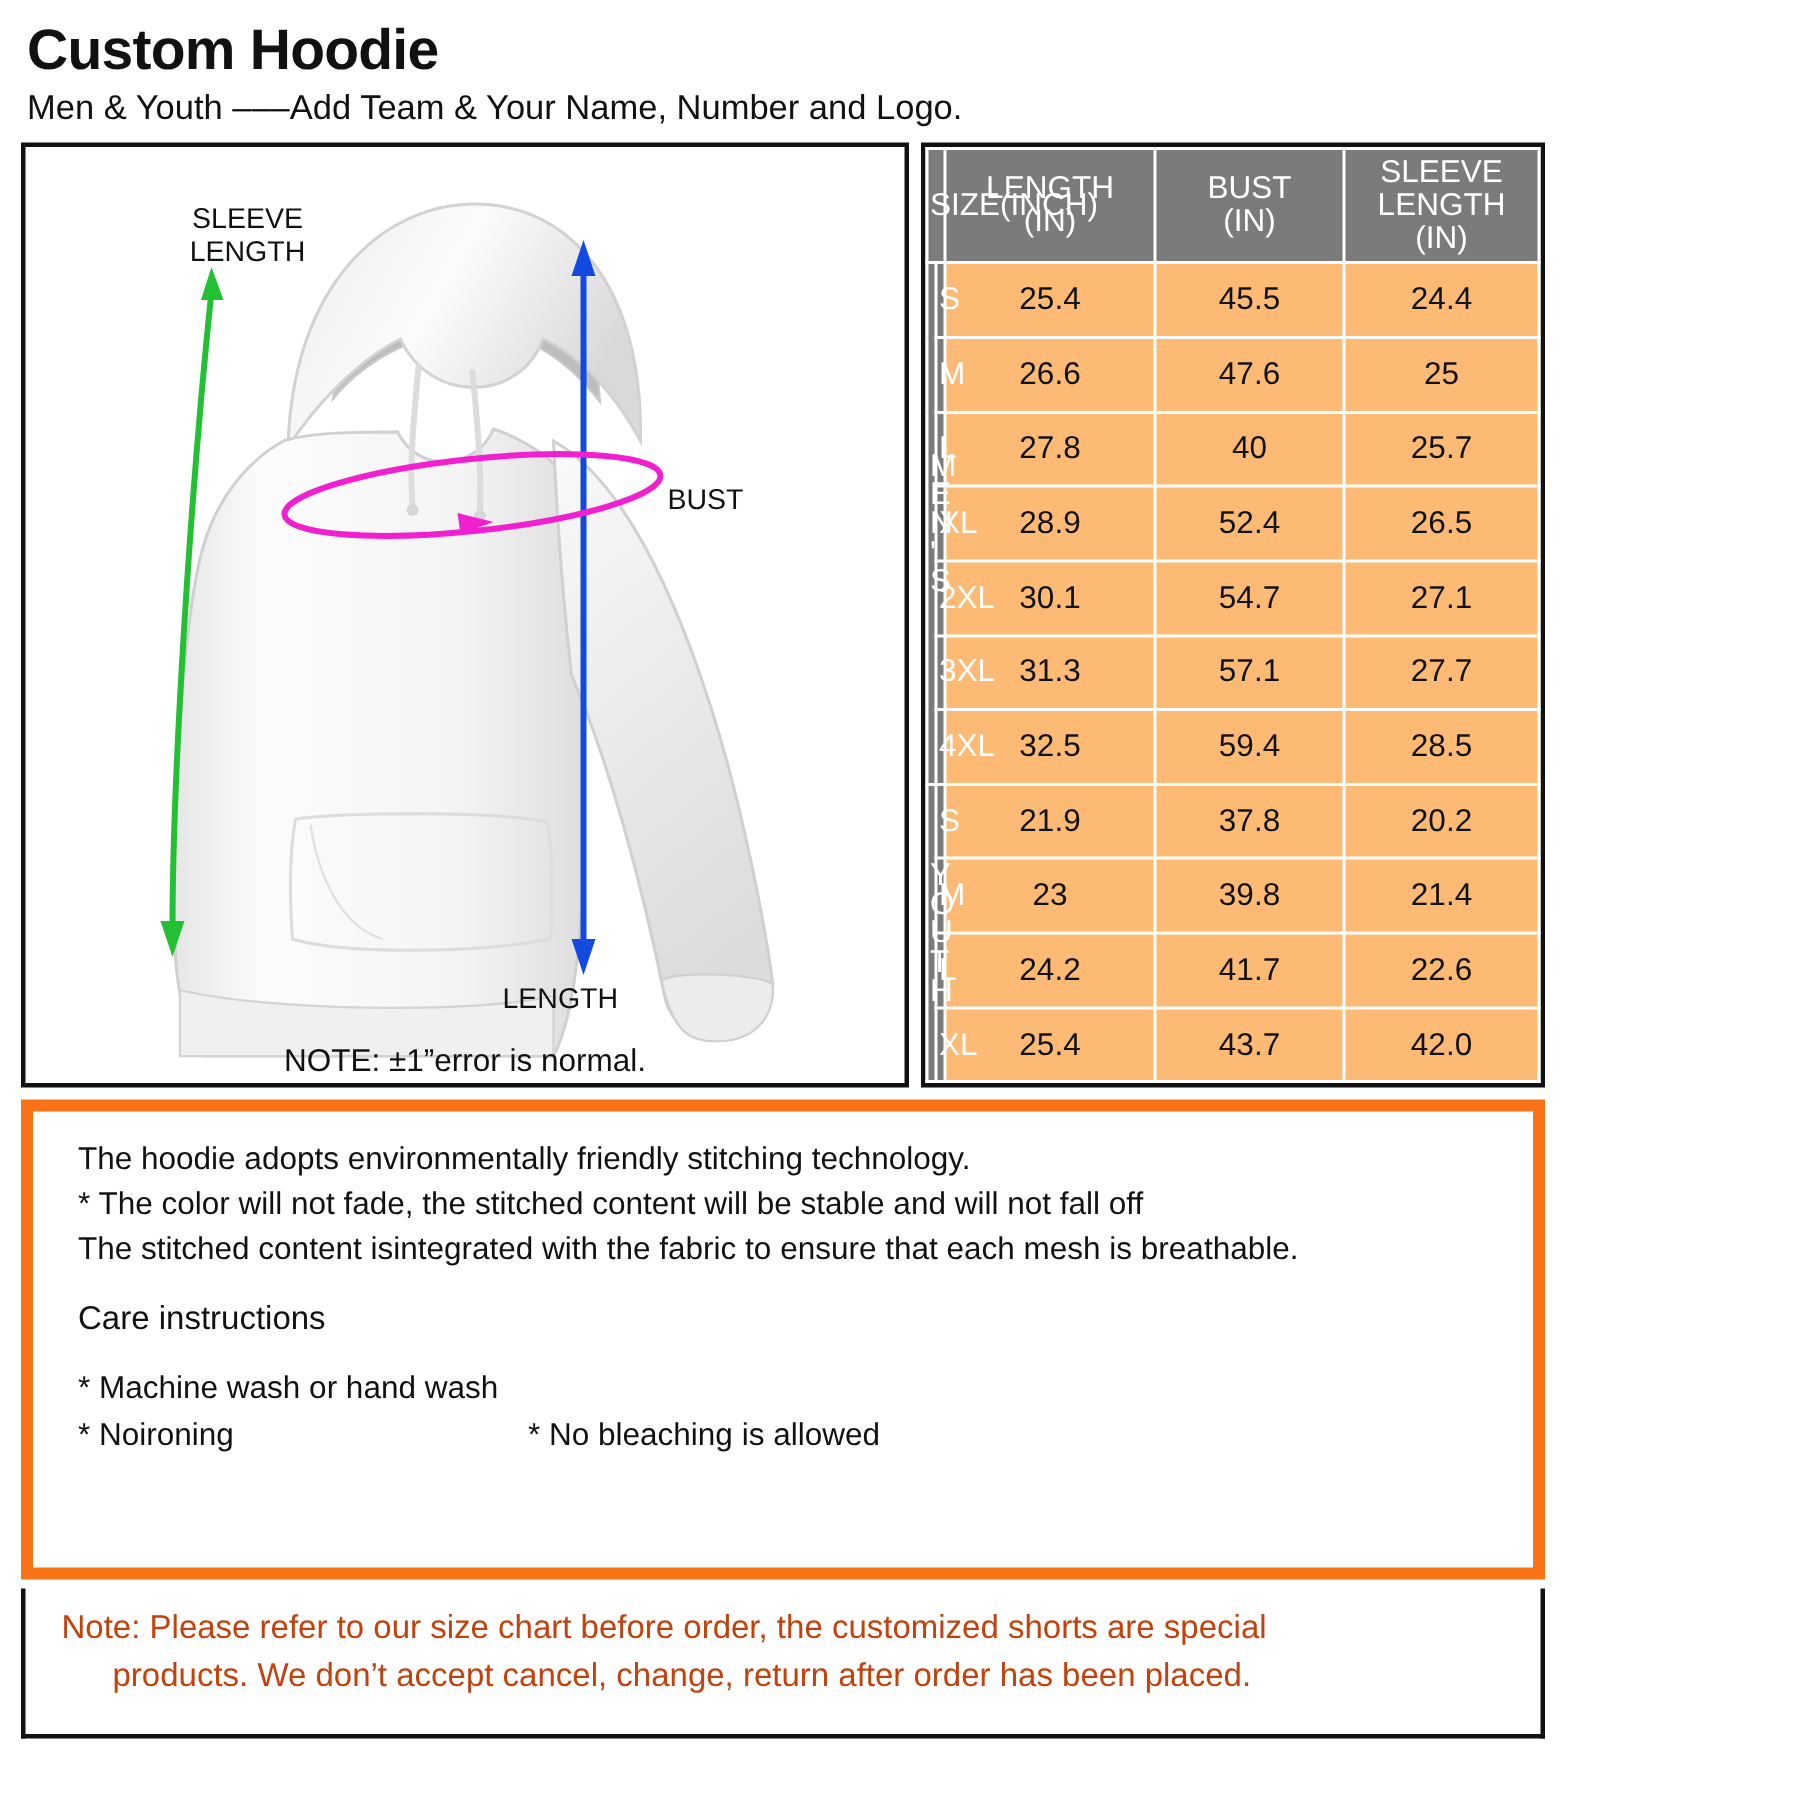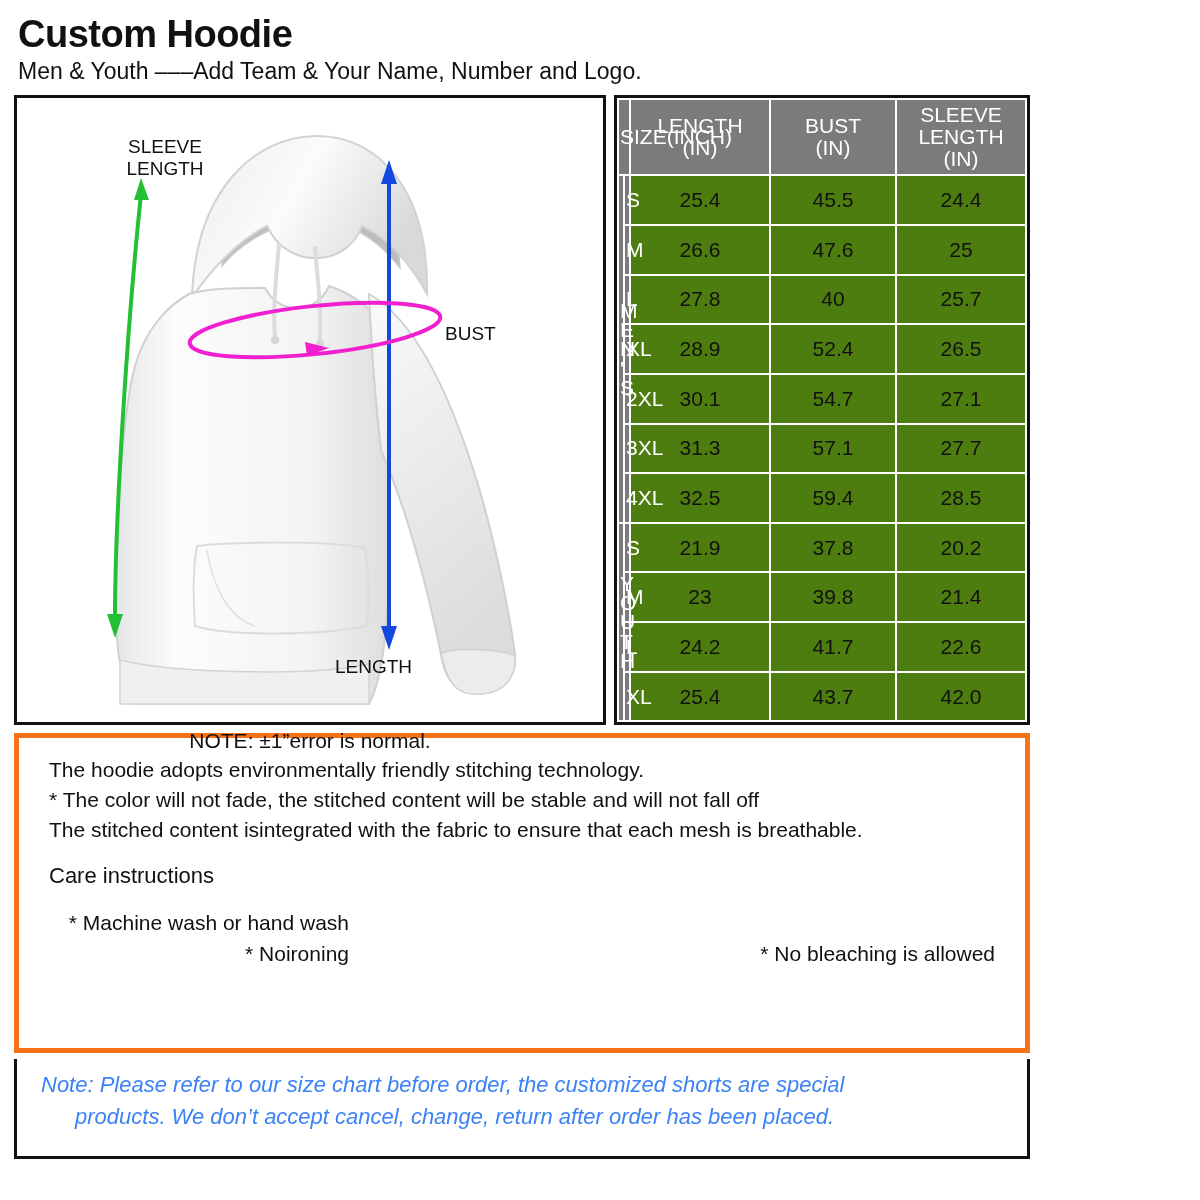--- a/index.html
+++ b/index.html
@@ -60,21 +60,21 @@
   .fig-label {
     position: absolute;
     font-size: 19px;
     line-height: 1.15;
     text-align: center;
     color: #111;
   }
   .lbl-sleeve { left: 88px; top: 38px; width: 120px; }
   .lbl-bust   { left: 428px; top: 225px; }
   .lbl-length { left: 318px; top: 558px; }
-  .lbl-note   { left: 0; top: 631px; width: 100%; font-size: 21px; }
+  .lbl-note   { left: 0; top: 598px; width: 100%; font-size: 21px; }
   
   table.size-table {
     border-collapse: collapse;
     width: 100%;
     height: 100%;
     table-layout: fixed;
   }
   table.size-table th, table.size-table td {
     border: 2px solid #fff;
     text-align: center;
@@ -102,70 +102,68 @@
     display: block;
     line-height: 0.92;
   }
   .sz {
     background: #7b7b7b;
     color: #ffffff;
     font-size: 21px;
     border-left: 2px solid #fff;
   }
   .val {
-    background: #4d7c0f;
+    background: #fdba74;
     color: #111;
     font-size: 21px;
     border: 2px solid #7b7b7b;
   }
   .col-len  { width: 136px; }
   .col-bust { width: 122px; }
   .col-slv  { width: 126px; }
   
   .info-box {
     margin-top: 8px;
-    border: 5px solid #f97316;
+    border: 8px solid #f97316;
     box-sizing: border-box;
     height: 320px;
     padding: 18px 30px 0 30px;
   }
   .info-line {
     font-size: 21px;
     line-height: 1.45;
     color: #111;
   }
   .info-line.tight { line-height: 1.38; }
   .care-title {
     font-size: 22px;
     margin-top: 18px;
     margin-bottom: 18px;
   }
   .care-grid {
     display: flex;
     font-size: 21px;
     line-height: 1.5;
-    text-align: right;
   }
   .care-col-a { width: 300px; }
   .care-col-b { flex: 1; }
   
   .note-box {
     margin-top: 6px;
     border: 3px solid #111;
     border-top: none;
     box-sizing: border-box;
     height: 100px;
     padding: 10px 24px 0 24px;
     text-align: left;
   }
   .note-text {
-    color: #3b82f6;
+    color: #c2410c;
     font-size: 22px;
     line-height: 1.45;
-    font-style: italic;
   }
   .note-text .indent { display: inline-block; padding-left: 34px; }
 </style>
 </head>
 <body>
 
 <div class="page">
 
   <div class="title">Custom Hoodie</div>
   <div class="subtitle">Men &amp; Youth –––Add Team &amp; Your Name, Number and Logo.</div>

